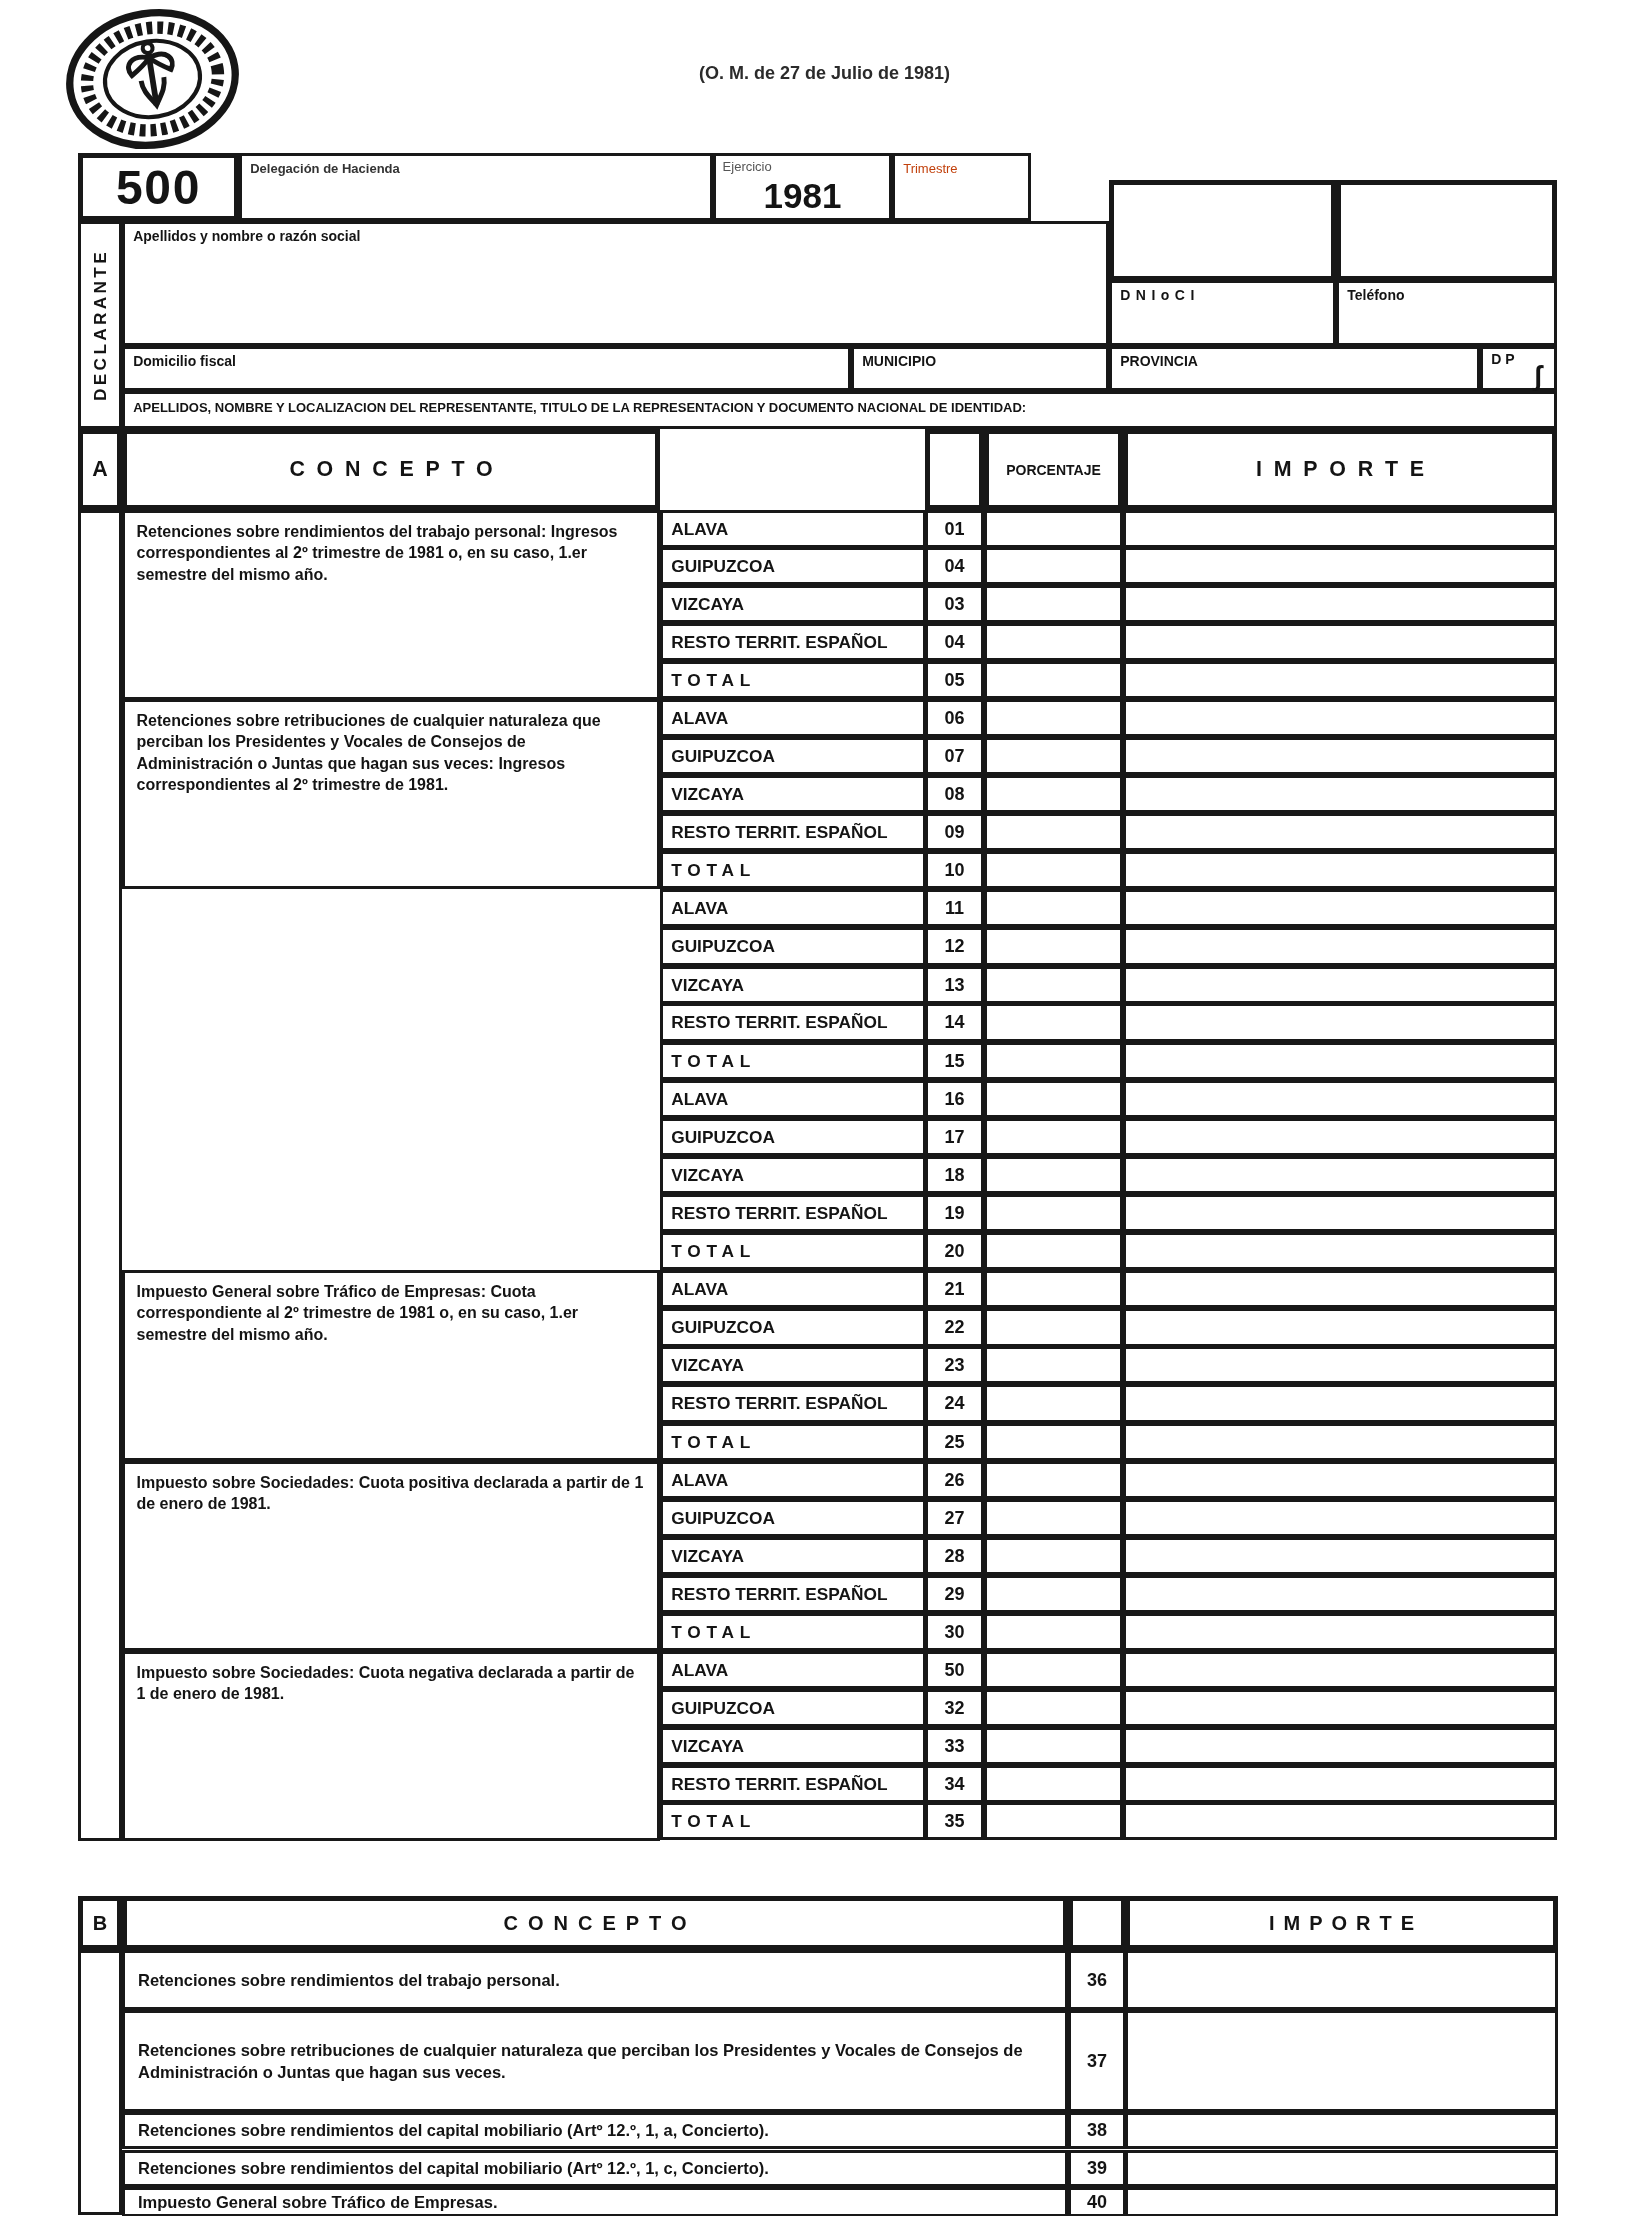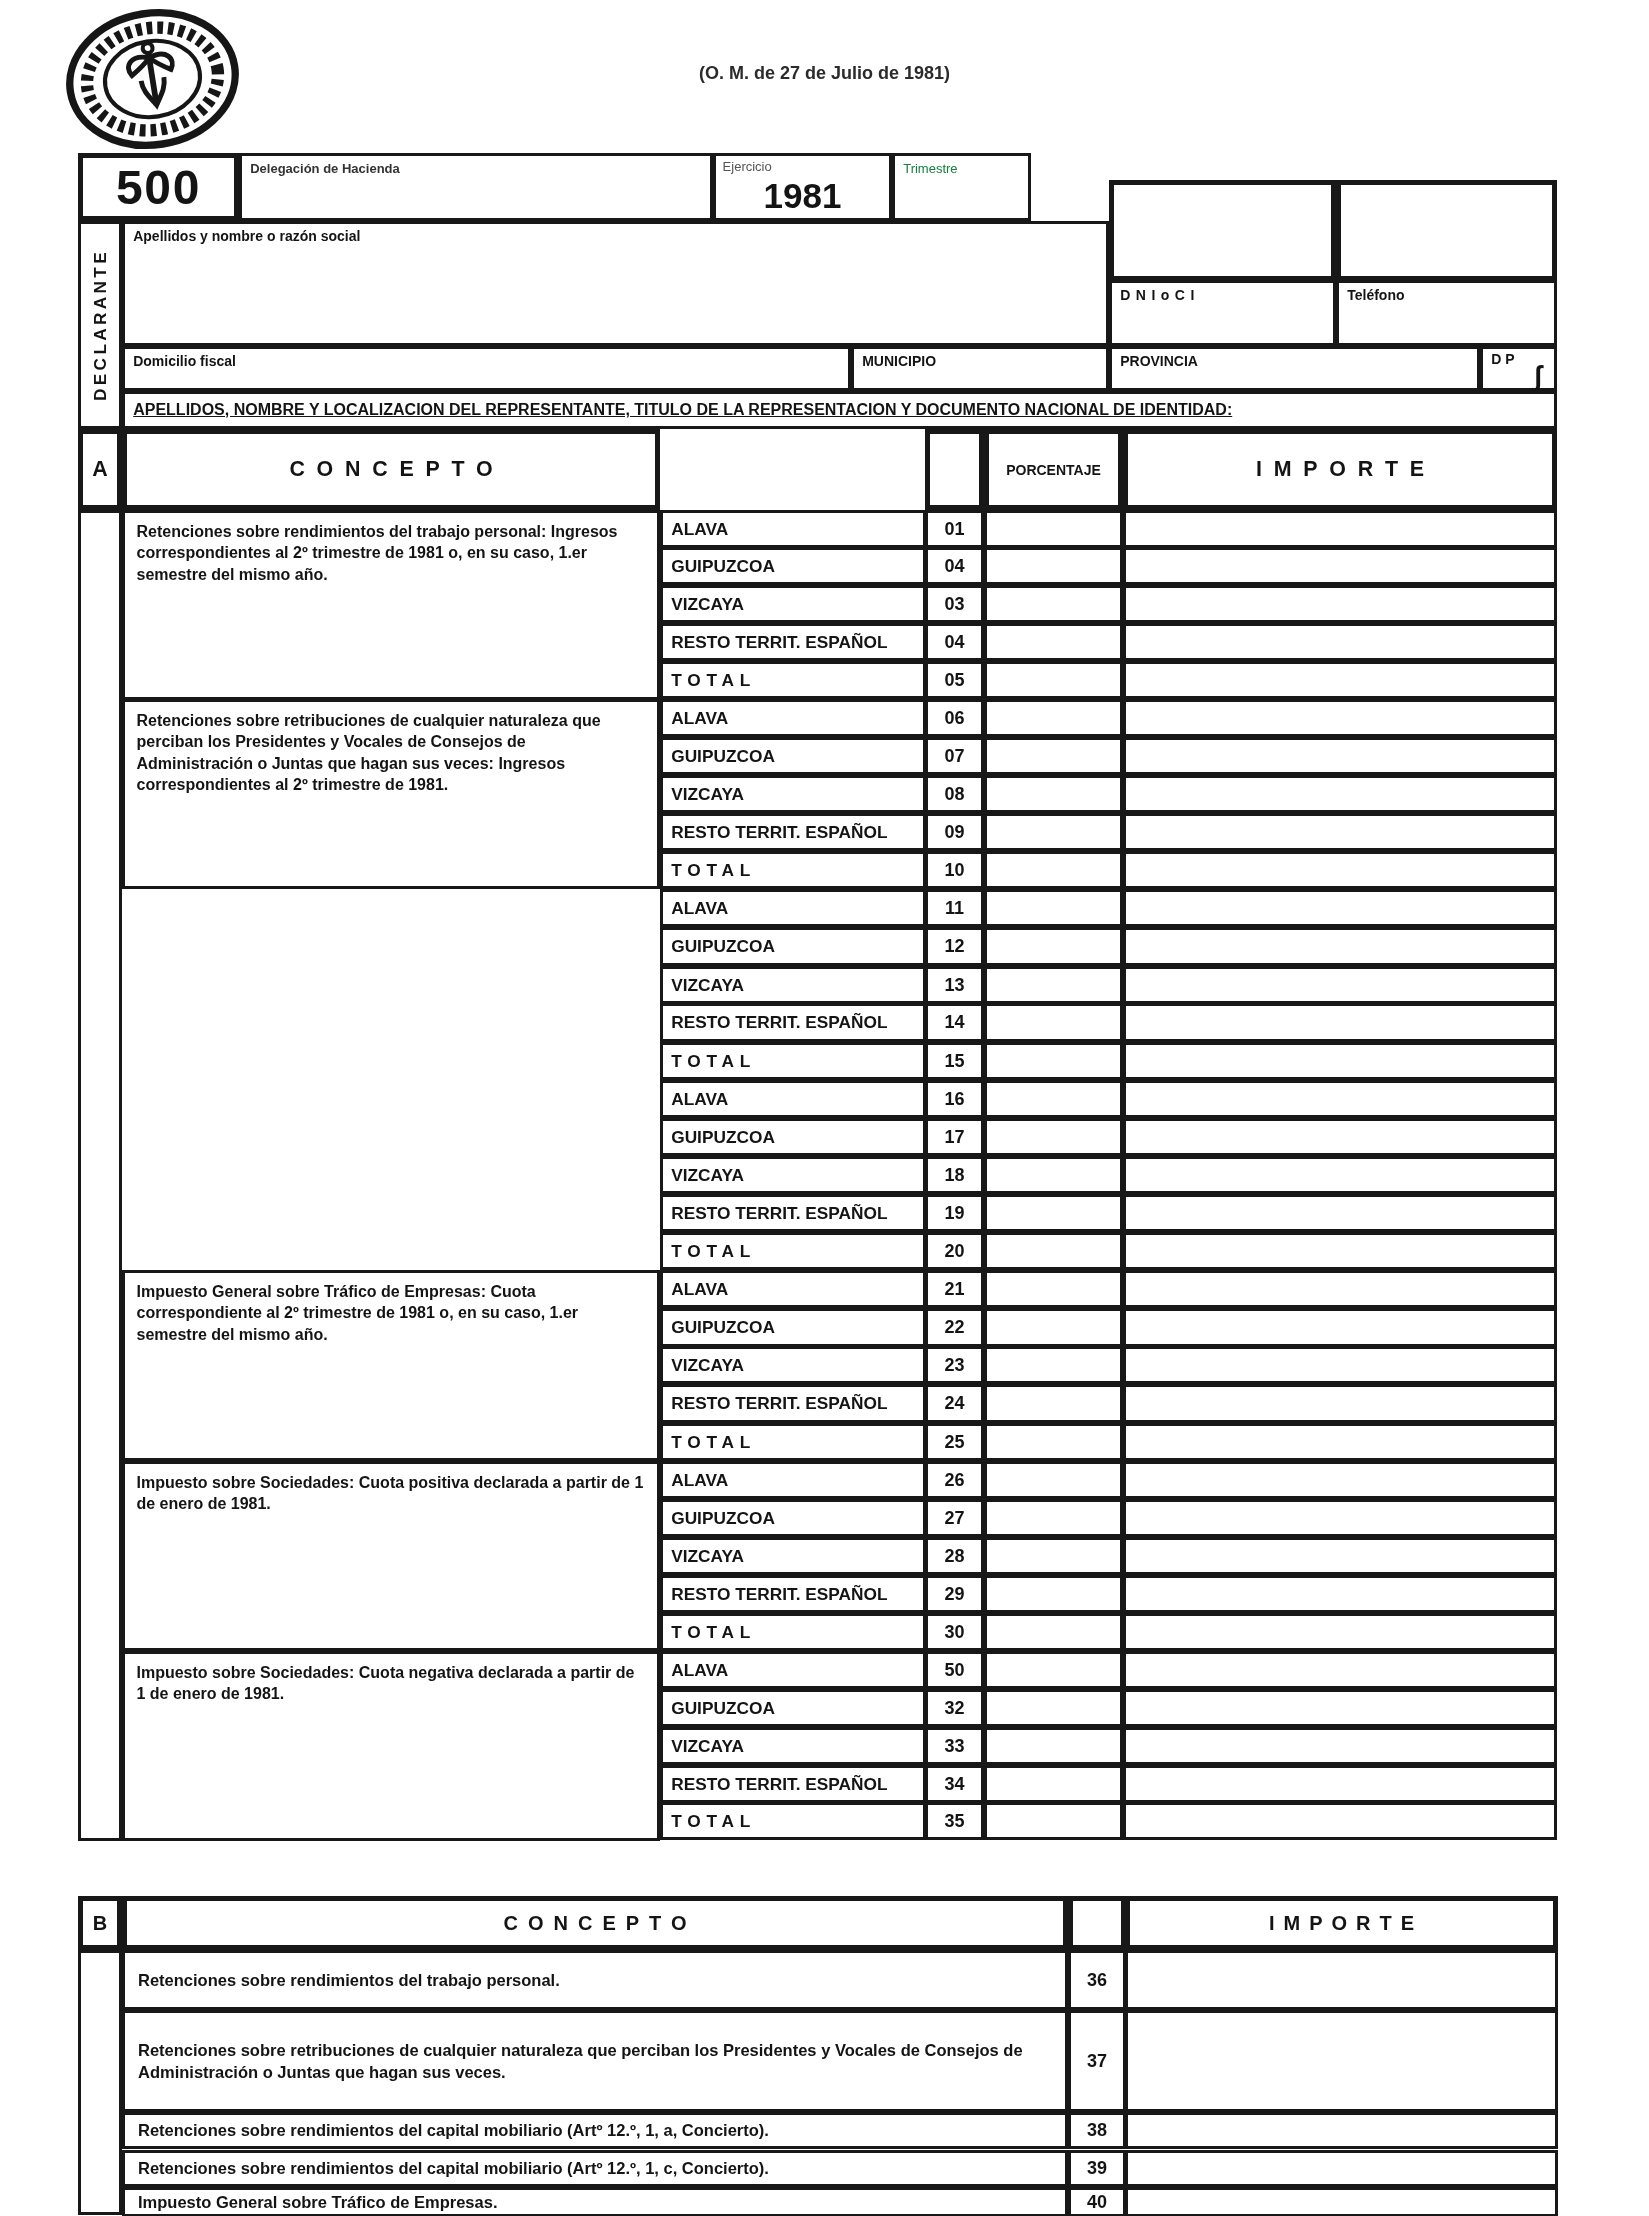--- a/index.html
+++ b/index.html
@@ -56,21 +56,21 @@
     <span class="bignum">500</span>
   </div>
   <div class="cell" style="left:239px;top:153px;width:474px;height:68px;">
     <div class="lbl-light pad" style="color:#333;">Delegación de Hacienda</div>
   </div>
   <div class="cell" style="left:713px;top:153px;width:179px;height:68px;">
     <div class="lbl-light" style="position:absolute;left:6.6px;top:3.3px;color:#555;font-weight:normal;">Ejercicio</div>
     <div class="year" style="position:absolute;left:0;right:0;bottom:1.6px;text-align:center;">1981</div>
   </div>
   <div class="cell" style="left:892px;top:153px;width:139px;height:68px;">
-    <div class="lbl-light pad" style="color:#15803d;font-weight:normal;">Trimestre</div>
+    <div class="lbl-light pad" style="color:#c2410c;font-weight:normal;">Trimestre</div>
   </div>
 
   <div class="cell" style="left:78px;top:221px;width:1478px;height:208px;"></div>
 
   <div class="cell vert" style="left:78px;top:221px;width:44px;height:208px;">
     <span>DECLARANTE</span>
   </div>
 
   <div class="cell" style="left:1109px;top:280px;width:227px;height:66px;">
     <div class="lbl pad" style="letter-spacing:0.8px;">D N I o C I</div>
@@ -94,21 +94,21 @@
   </div>
   <div class="cell" style="left:1109px;top:346px;width:371px;height:45px;">
     <div class="lbl pad">PROVINCIA</div>
   </div>
   <div class="cell" style="left:1480px;top:346px;width:77px;height:45px;">
     <div class="lbl" style="position:absolute;left:8.2px;top:3.3px;">D P</div>
     <div class="dpmark" style="position:absolute;right:11.5px;bottom:-1.6px;">ʃ</div>
   </div>
 
   <div class="cell" style="left:122px;top:391px;width:1435px;height:38px;">
-    <div class="lbl" style="padding:6.6px 8.2px;font-size:16px;text-decoration:underline;">APELLIDOS, NOMBRE Y LOCALIZACION DEL REPRESENTANTE, TITULO DE LA REPRESENTACION Y DOCUMENTO NACIONAL DE IDENTIDAD:</div>
+    <div class="lbl" style="padding:6.6px 8.2px;font-size:13px;">APELLIDOS, NOMBRE Y LOCALIZACION DEL REPRESENTANTE, TITULO DE LA REPRESENTACION Y DOCUMENTO NACIONAL DE IDENTIDAD:</div>
   </div>
 
   <div class="cell thickb center" style="left:78px;top:429px;width:44px;height:81px;">
     <span style="font-size:21.4px;font-weight:bold;">A</span>
   </div>
   <div class="cell thickb center hdrA" style="left:122px;top:429px;width:538px;height:81px;">
     <span>CONCEPTO</span>
   </div>
   <div class="cell thickb" style="left:925px;top:429px;width:59px;height:81px;"></div>
   <div class="cell thickb center hdrPct" style="left:984px;top:429px;width:139px;height:81px;">

